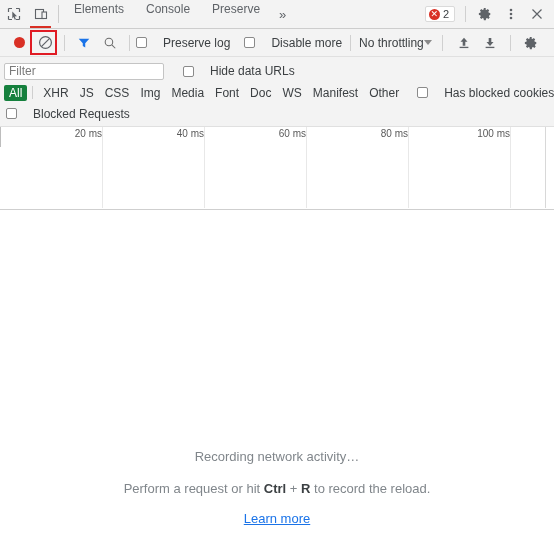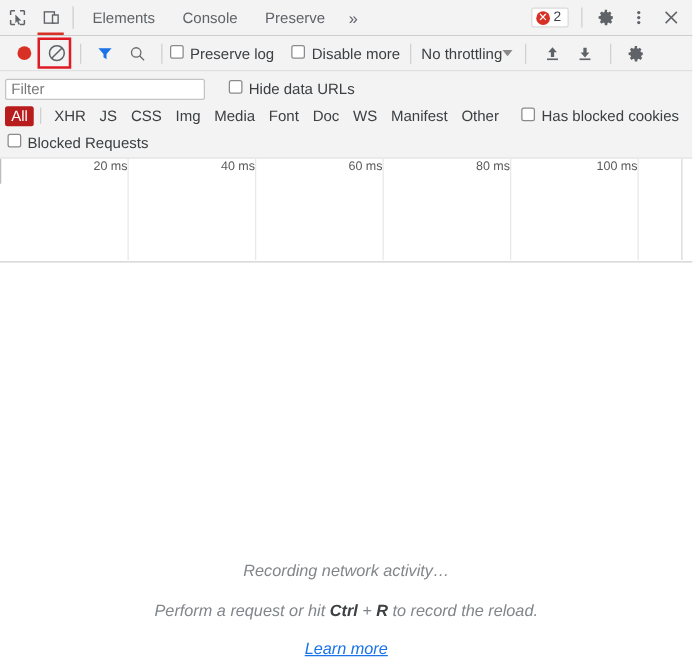--- a/index.html
+++ b/index.html
@@ -52,23 +52,22 @@
     height: 2px;
     background: #d93025;
   }
   .tabdiv {
     width: 1px;
     background: #cdcdcd;
     margin: 5px 4px 5px 4px;
     flex: none;
   }
   .tab {
-    padding: 8px 11px;
-    display: flex;
-    align-items: center;
+    padding: 2px 11px;
+    display: flex;
     font-size: 12px;
     color: #5f6368;
     position: relative;
     white-space: nowrap;
   }
   .tab.selected { color: #202124; }
   .tab.selected::after {
     content: "";
     position: absolute;
     left: 6px; right: 6px; bottom: 0;
@@ -126,22 +125,22 @@
   #clear-highlight {
     position: absolute;
     left: 30px; top: 1px;
     width: 27px; height: 25px;
     border: 2px solid #e01b24;
     box-sizing: border-box;
     pointer-events: none;
   }
   .cb-label {
     display: flex;
-    align-items: flex-start;
-    gap: 5px;
+    align-items: center;
+    gap: 16px;
     font-size: 12px;
     color: #3c4043;
     white-space: nowrap;
   }
   .cb {
     width: 11px; height: 11px;
     border: 1px solid #8a8a8a;
     border-radius: 2px;
     background: #fff;
     box-sizing: border-box;
@@ -193,21 +192,21 @@
     gap: 1px;
   }
   .chip {
     font-size: 12px;
     color: #3c4043;
     padding: 1px 5px;
     border-radius: 2px;
     white-space: nowrap;
   }
   .chip.selected {
-    background: #b91c1c;
+    background: #15803d;
     color: #ffffff;
   }
   .chipdiv {
     width: 1px; height: 13px;
     background: #cfcfcf;
     margin: 0 4px;
     flex: none;
   }
   #filter-row3 {
     display: flex;
@@ -256,21 +255,20 @@
     left: 545px; top: 0;
     width: 1px; height: 81px;
     background: #d8d8d8;
   }
 
   
   #main {
     position: absolute;
     left: 0; top: 211px; right: 0; bottom: 0;
     background: #ffffff;
-    font-style: italic;
   }
   #empty-state {
     position: absolute;
     left: 0; right: 0;
     top: 238px;
     text-align: center;
   }
   #empty-title {
     font-size: 13px;
     color: #80868b;

